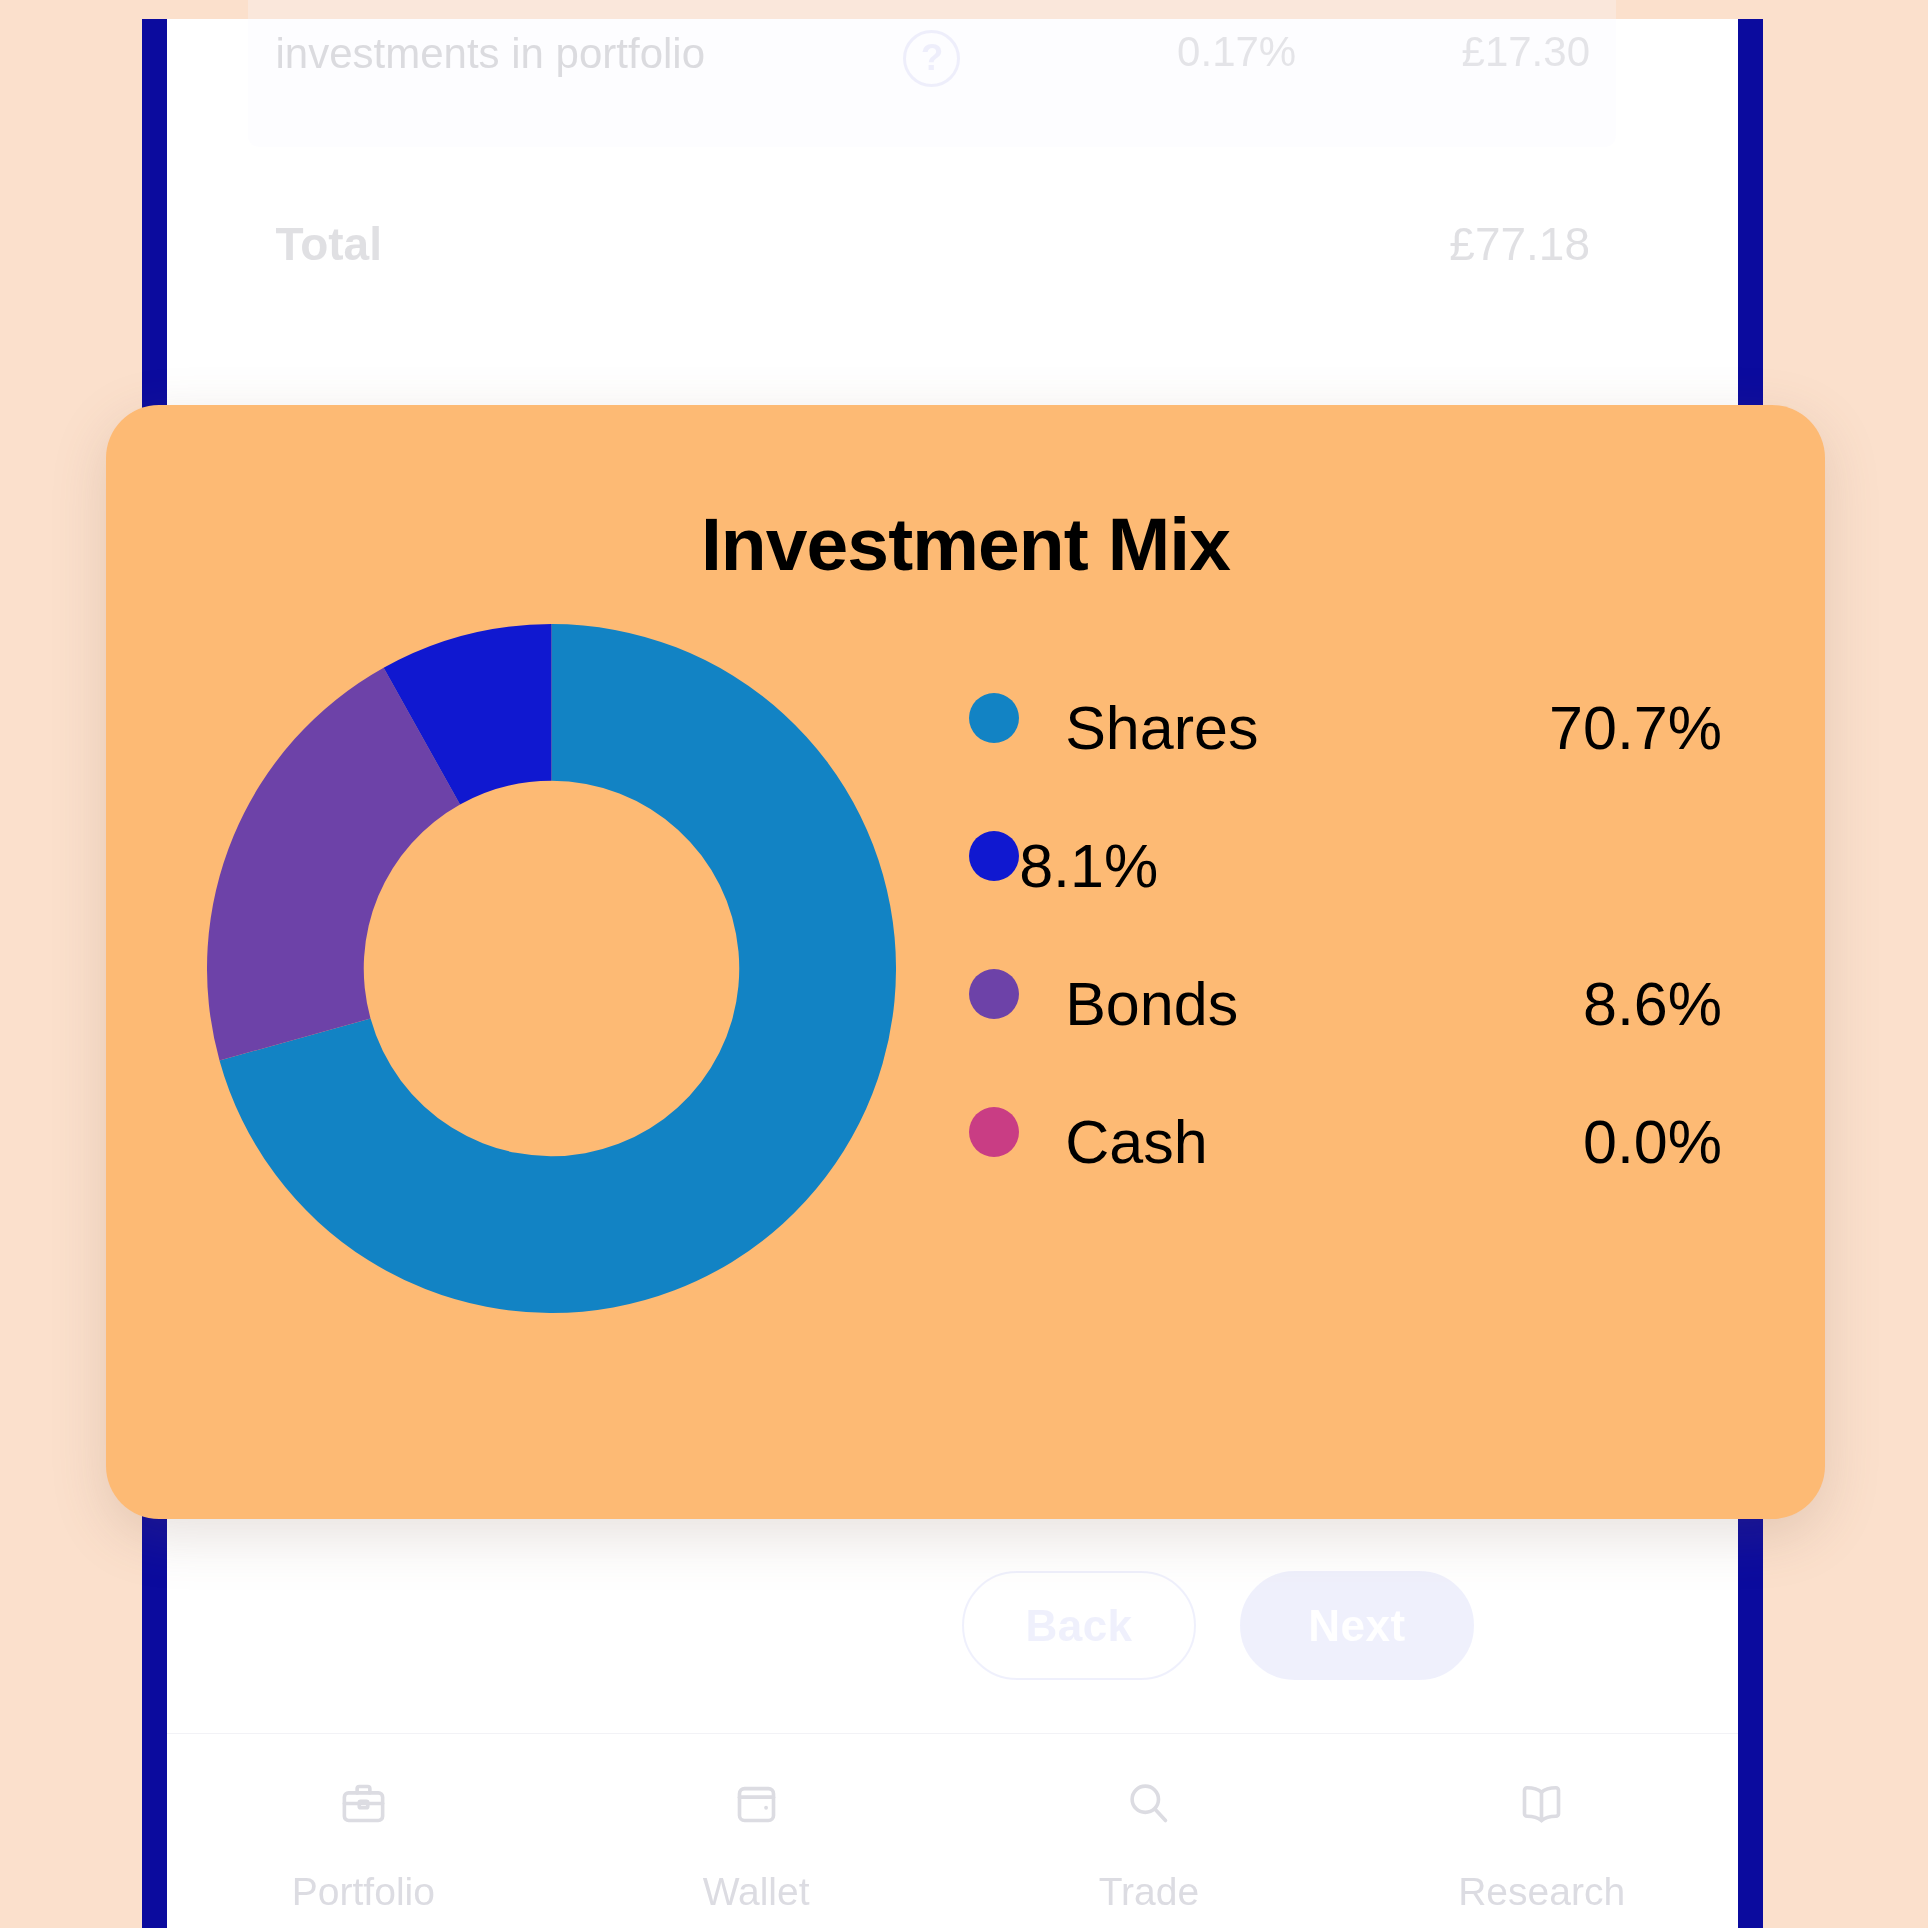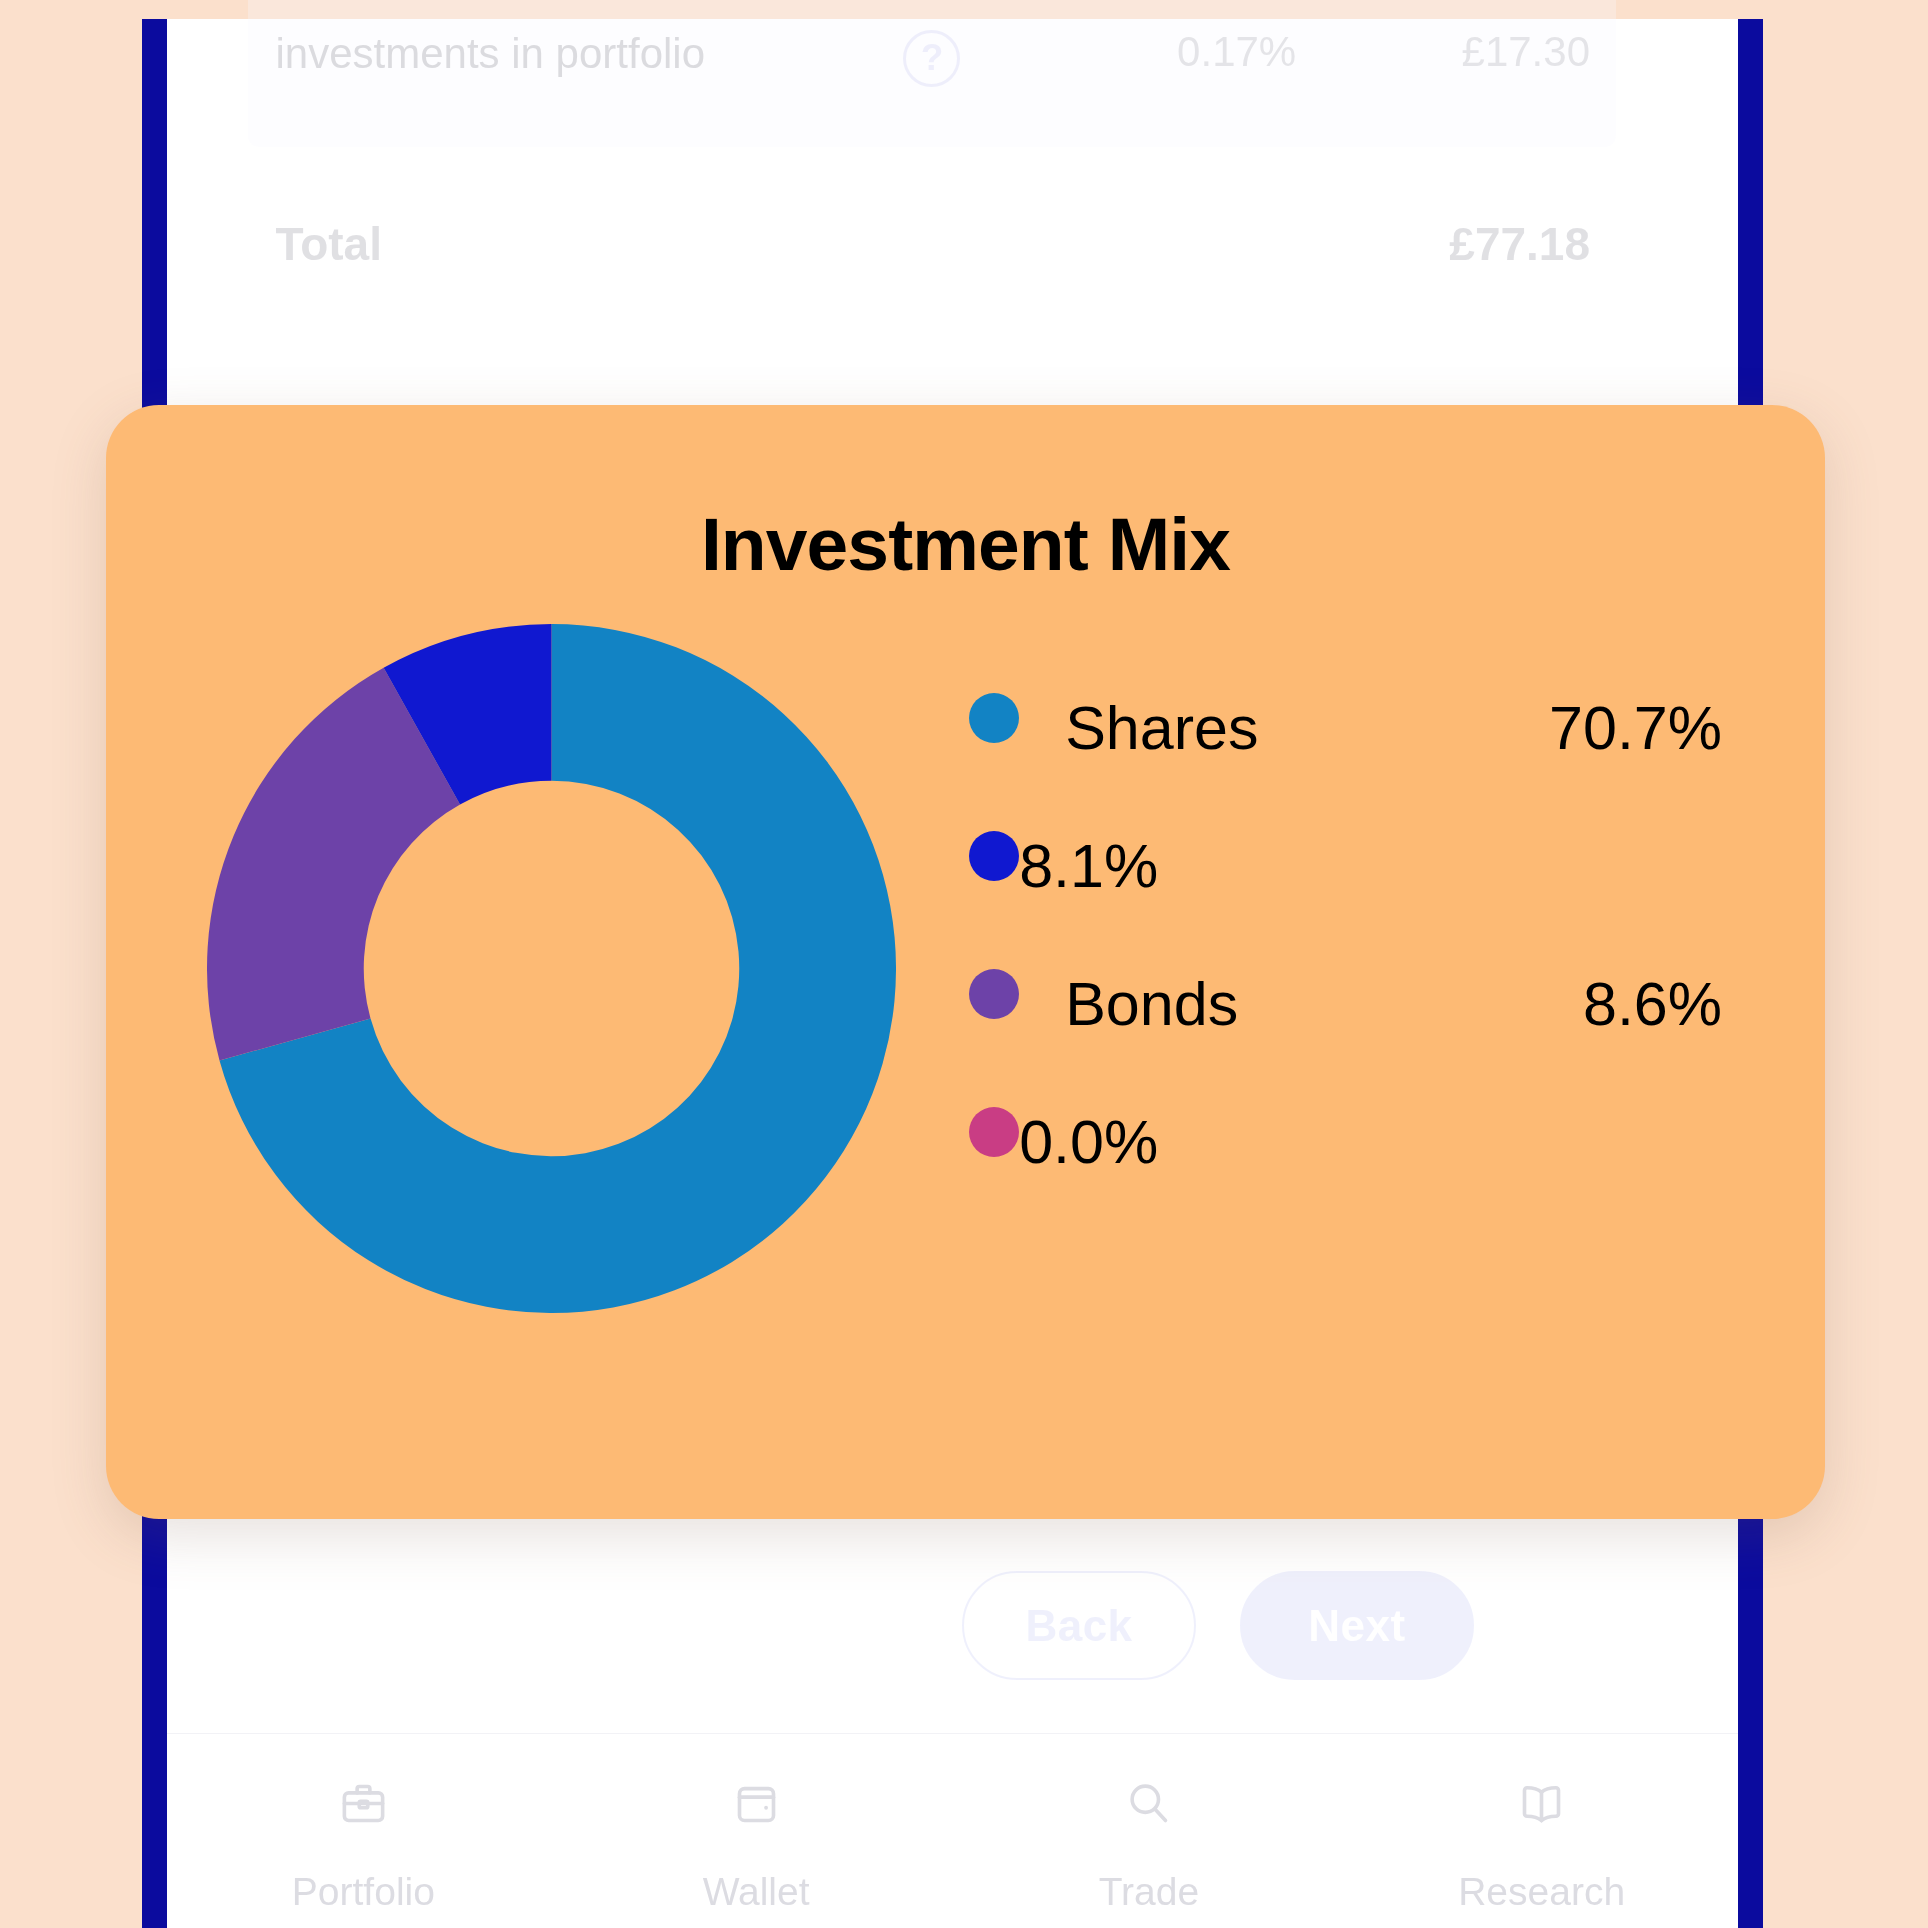--- a/index.html
+++ b/index.html
@@ -123,21 +123,21 @@
   .total-label {
     padding-left: 27.5px;
     font-size: 46px;
     font-weight: 700;
     color: #9a9aa6;
     flex: 1;
   }
   .total-value {
     padding-right: 26px;
     font-size: 46px;
-    font-weight: 700;
+    font-weight: 400;
     color: #9a9aa6;
   }
 
   
   .wizard-buttons {
     position: absolute;
     left: 0; right: 0;
     top: 1552px;
     display: flex;
     justify-content: flex-end;
@@ -368,20 +368,21 @@
         </div>
 
         <div class="legend-row">
           <span class="legend-dot" style="background: rgb(109, 66, 168);"></span>
           <span class="legend-label">Bonds</span>
           <span class="legend-value">8.6%</span>
         </div>
 
         <div class="legend-row">
           <span class="legend-dot" style="background: rgb(201, 61, 132);"></span>
+          <span class="legend-label">Cash</span>
           <span class="legend-value">0.0%</span>
         </div>
 
       </div>
     </div>
   </div>
 </div>
 
 
 </body></html>

